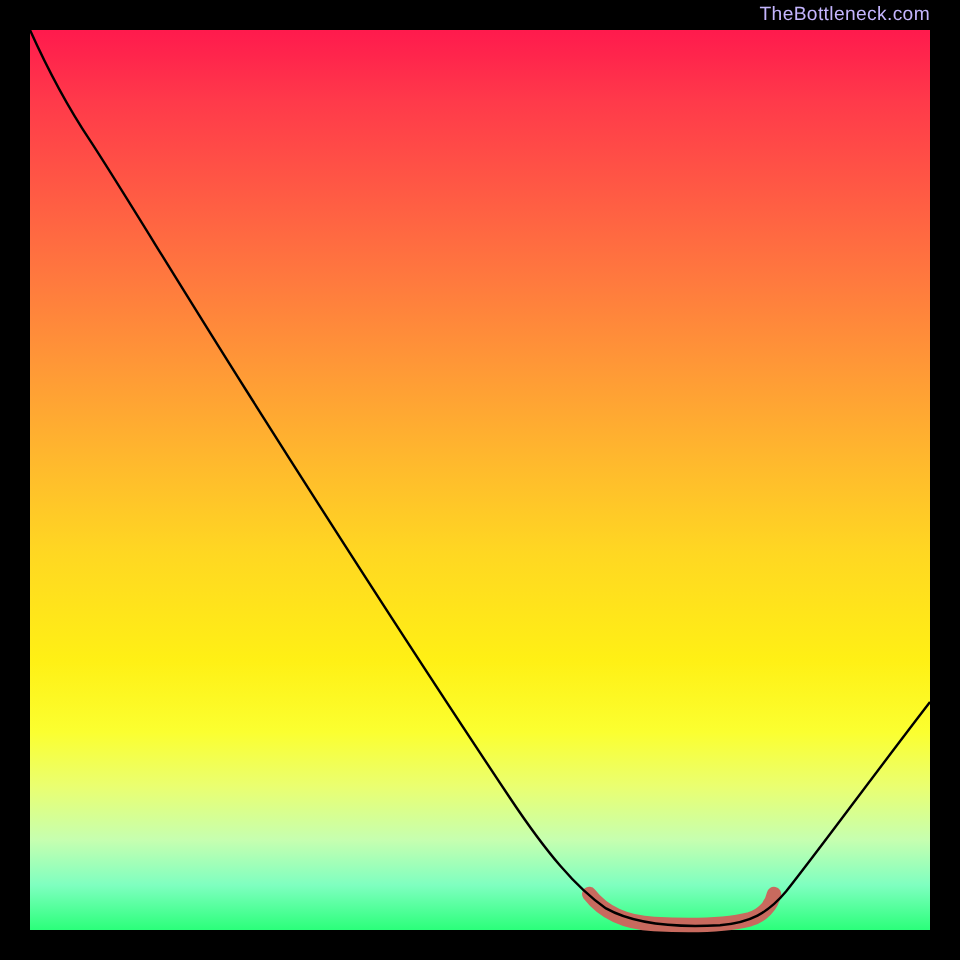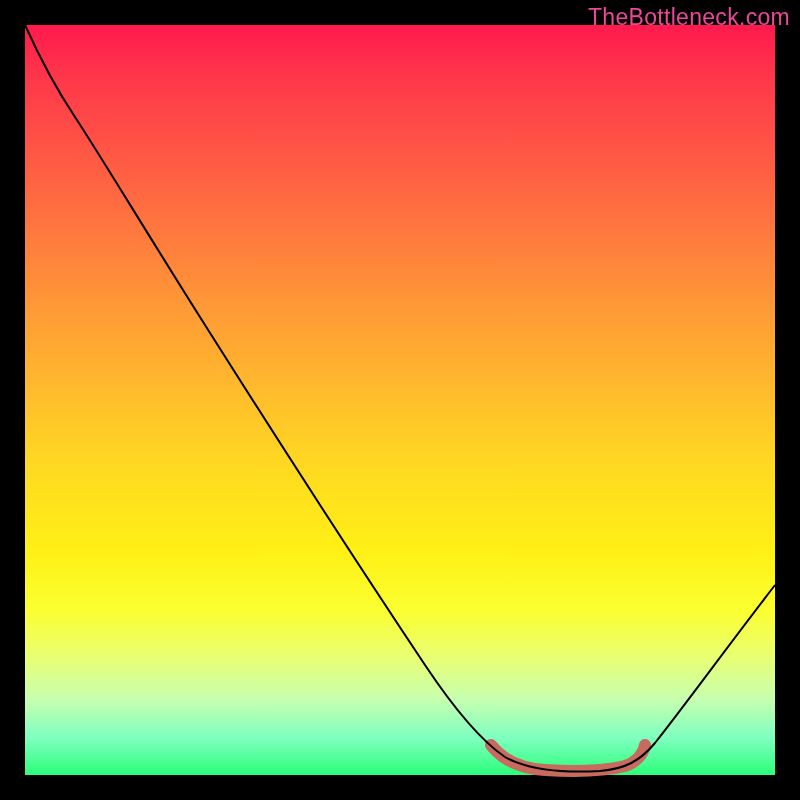--- a/index.html
+++ b/index.html
@@ -33,23 +33,23 @@
       #fff015 70%,
       #fbff30 78%,
       #eaff70 84%,
       #c6ffb0 90%,
       #7fffc0 95%,
       #2bff7a 100%);
   }
   .watermark {
     position: absolute;
     top: 4px;
-    right: 10px;
-    color: #ec4899;
-    font-size: 23px;
+    right: 25px;
+    color: #c4b5fd;
+    font-size: 16px;
     font-weight: 500;
     letter-spacing: 0.3px;
   }
   svg.curve {
     position: absolute;
     left: 0;
     top: 0;
     width: 750px;
     height: 750px;
     overflow: visible;

